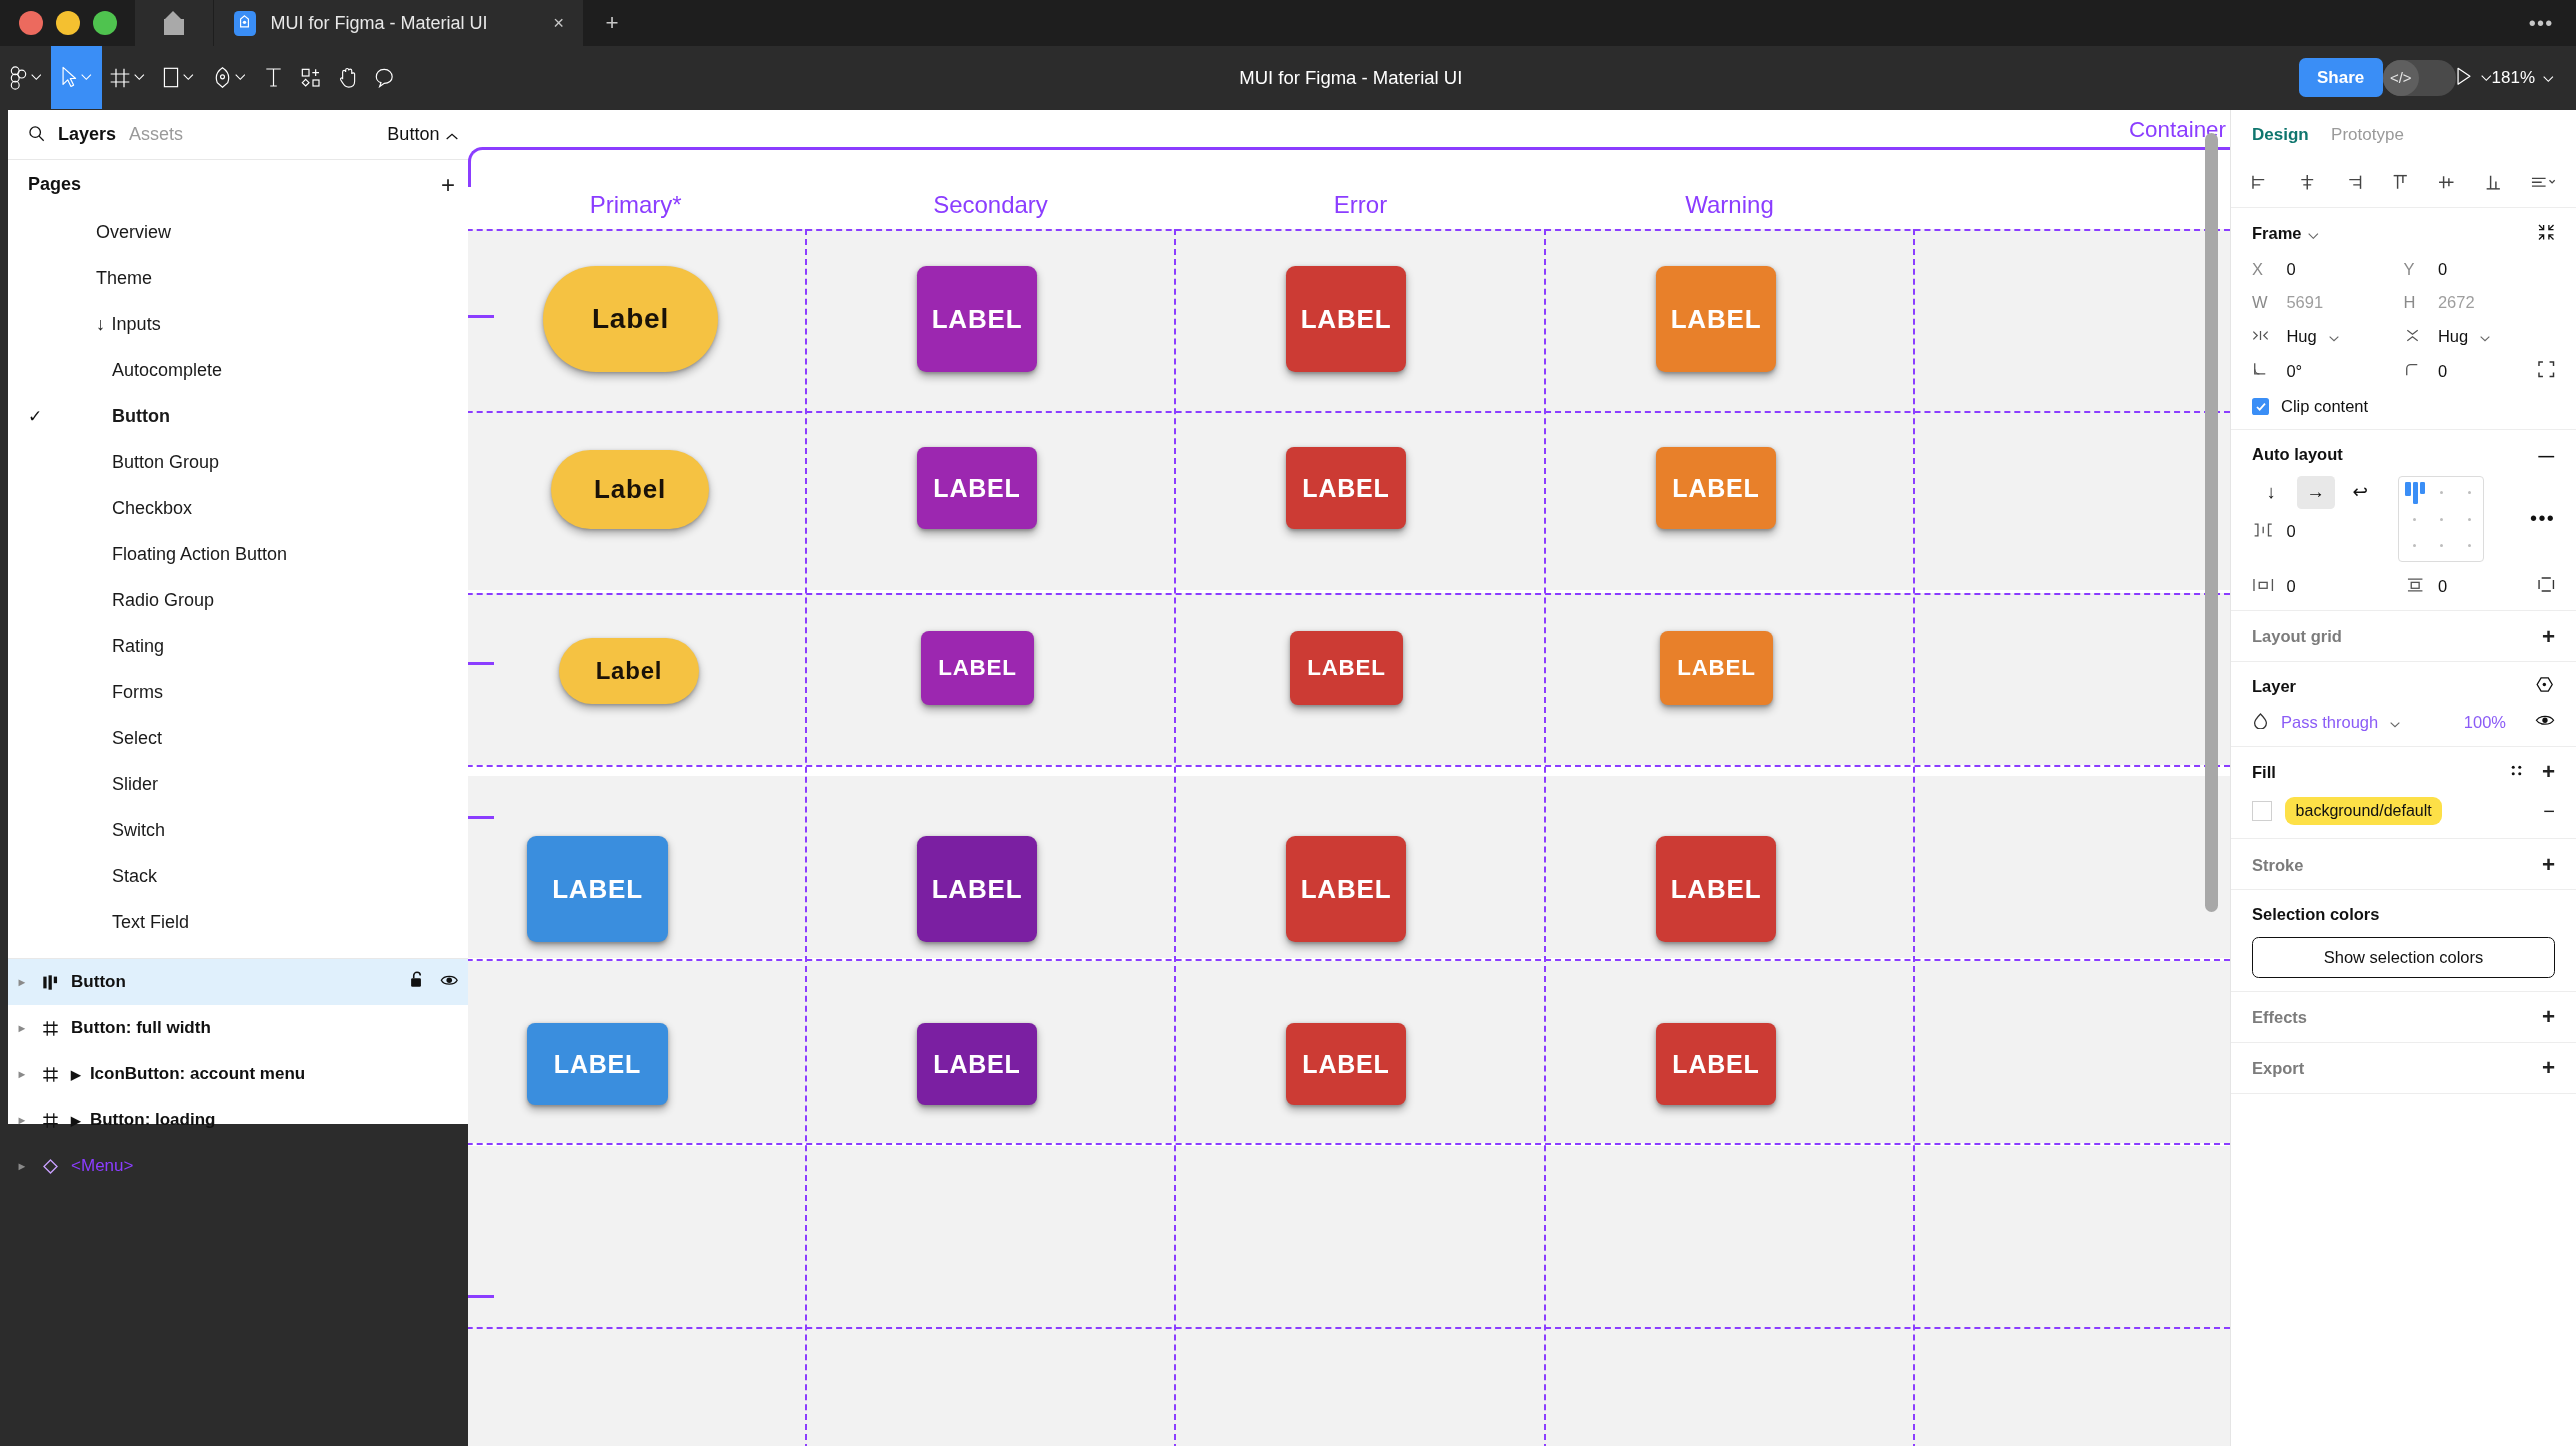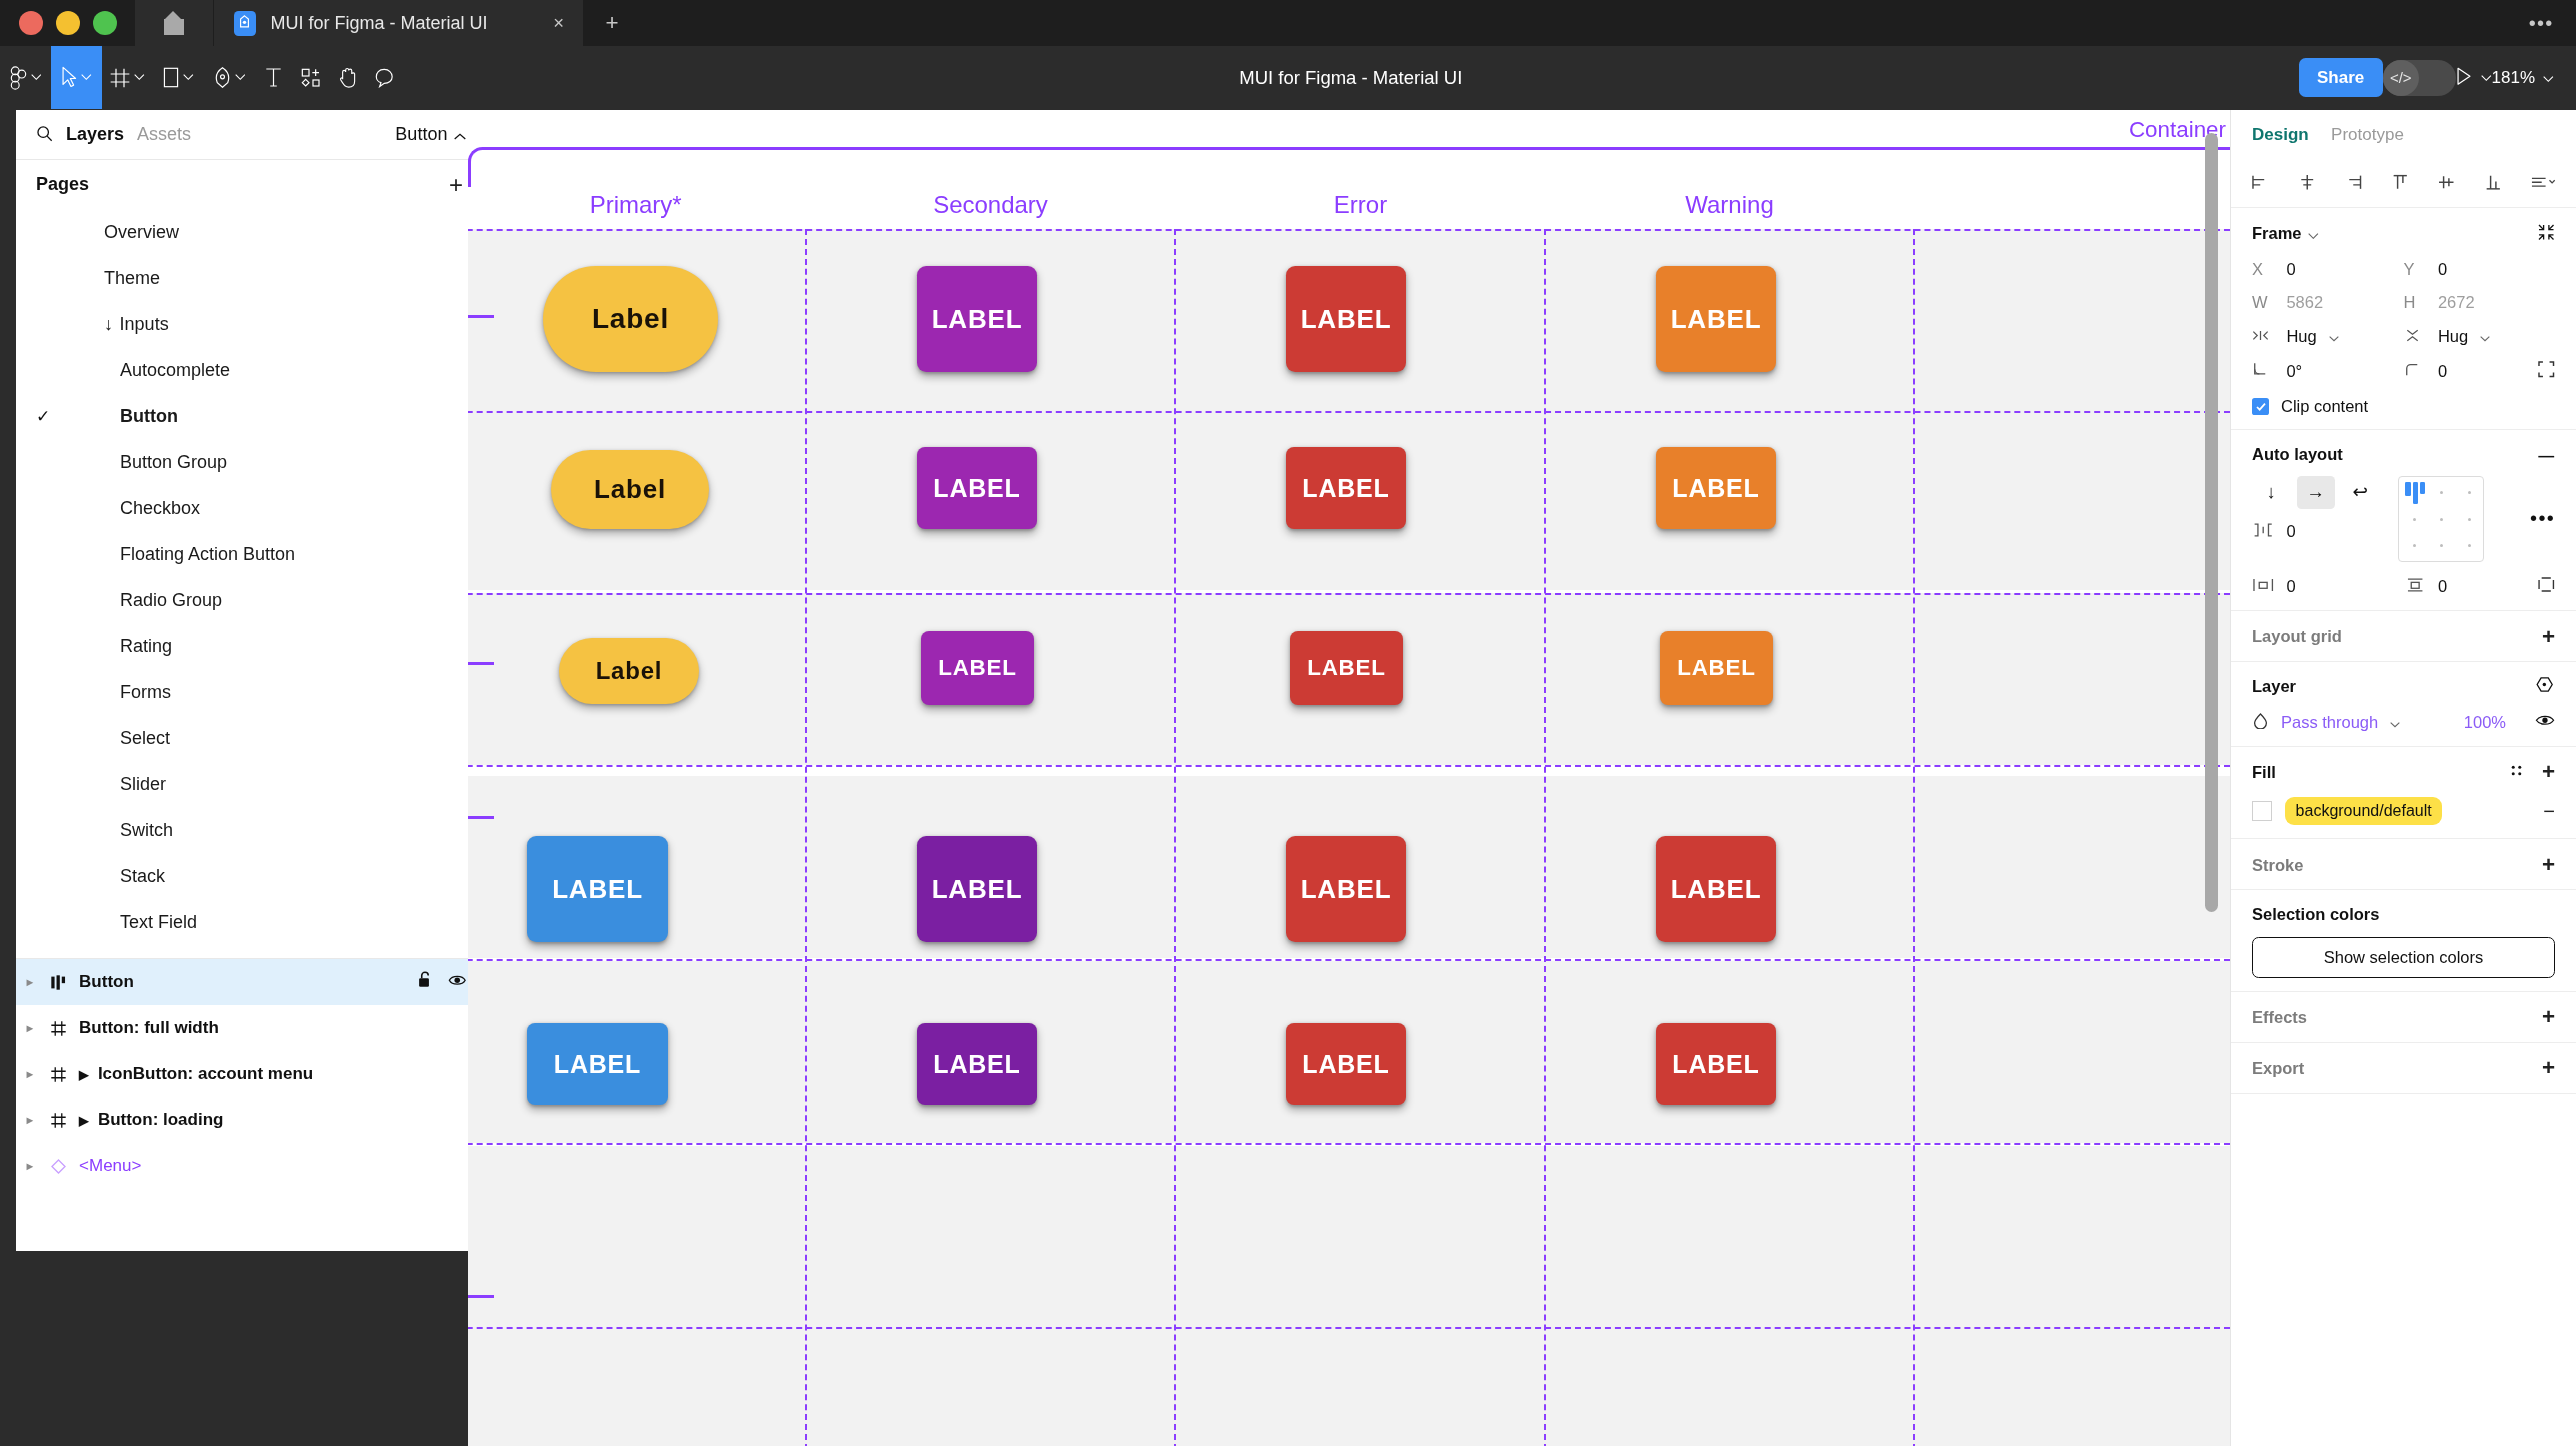--- a/index.html
+++ b/index.html
@@ -85,21 +85,21 @@
   .code-knob {
     width: 36px; height: 36px; border-radius: 50%; background: #5f5f5f;
     display: flex; align-items: center; justify-content: center;
     color: #e6e6e6; font-size: 15px;
   }
   .play-grp { display: flex; align-items: center; gap: 9.2px; color: #fff; }
   .zoom-grp { display: flex; align-items: center; gap: 8px; color: #fff; font-size: 17px; }
 
   
   .sidebar {
-    position: absolute; left: 16px; top: 110px; width: 468px; height: 1141px;
+    position: absolute; left: 8px; top: 110px; width: 468px; height: 1014px;
     background: #ffffff; border-right: 1.3px solid #e5e5e5;
     display: flex; flex-direction: column;
   }
   .sb-head {
     height: 50px; display: flex; align-items: center; gap: 13px;
     padding: 0 17px 0 20px; border-bottom: 1.3px solid #e8e8e8; flex: none;
   }
   .sb-tab { font-size: 18px; color: #111; font-weight: bold; }
   .sb-tab.dim { color: #9a9a9a; font-weight: normal; }
   .sb-sel { margin-left: auto; display: flex; align-items: center; gap: 6.6px; font-size: 18px; color: #111; }
@@ -676,21 +676,21 @@
           <span class="val">0</span>
         </div>
         <div class="rp-field">
           <span class="lbl">Y</span>
           <span class="val">0</span>
         </div>
       </div>
       <div class="rp-grid2">
         <div class="rp-field">
           <span class="lbl">W</span>
-          <span class="val dim">5862</span>
+          <span class="val dim">5691</span>
         </div>
         <div class="rp-field">
           <span class="lbl">H</span>
           <span class="val dim">2672</span>
         </div>
       </div>
       <div class="rp-grid2">
         <div class="rp-field">
           <span class="lbl">
             <svg width="17" height="13" viewBox="0 0 26 20">

